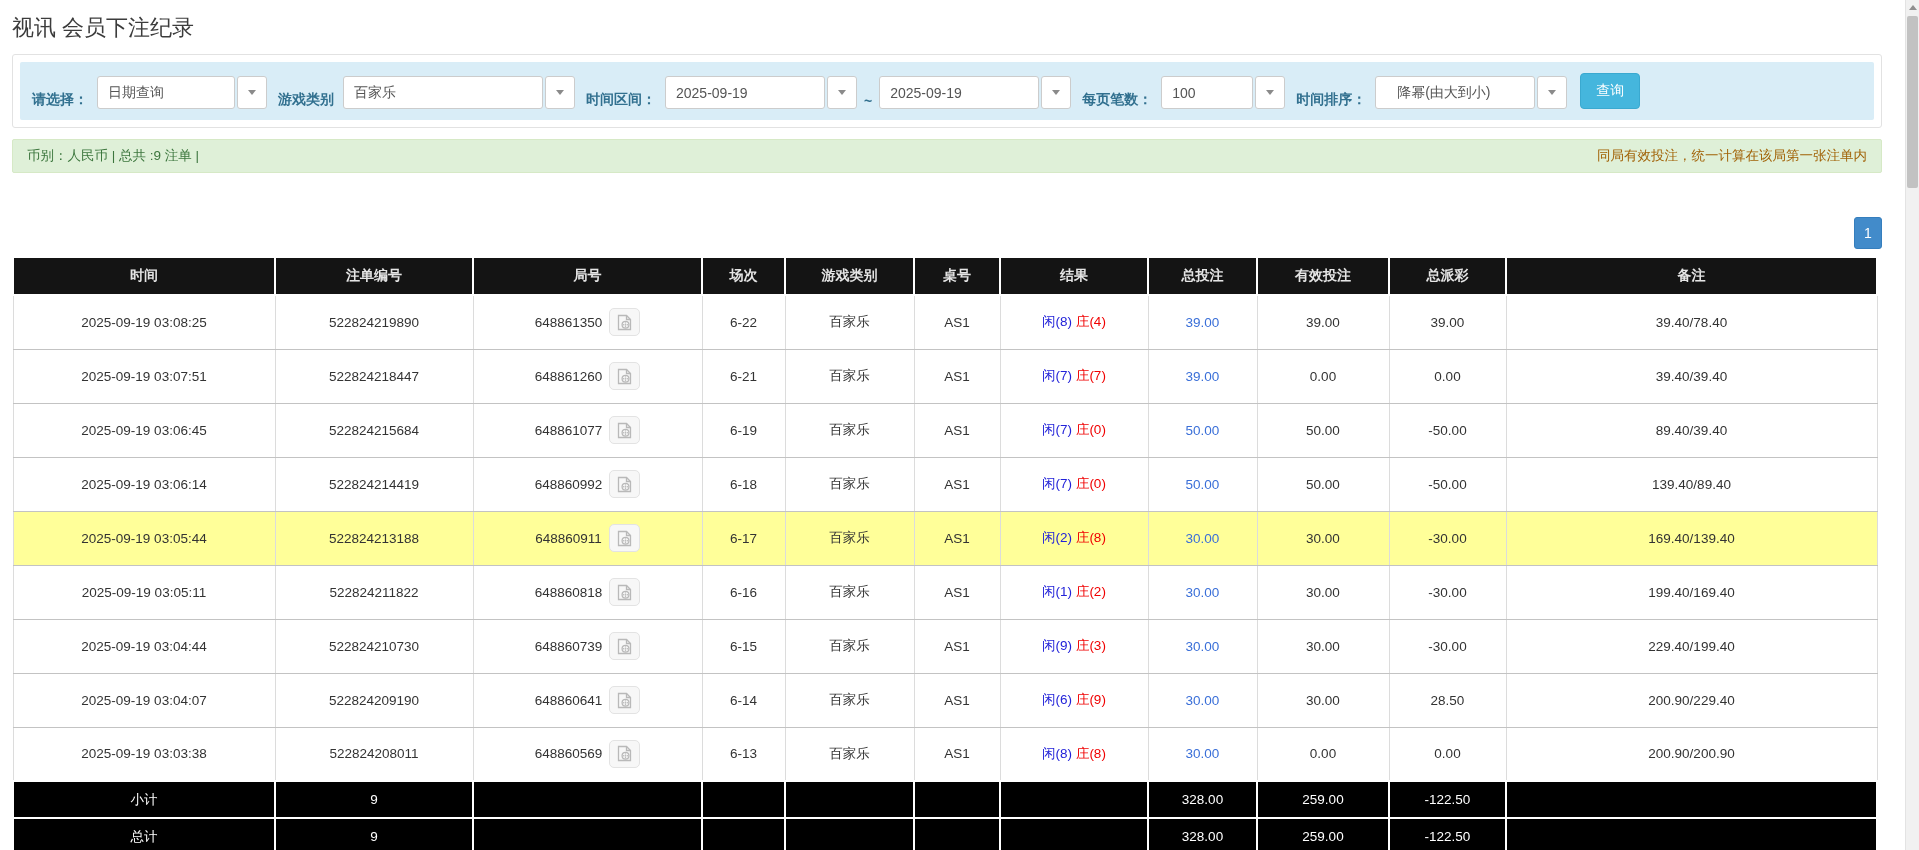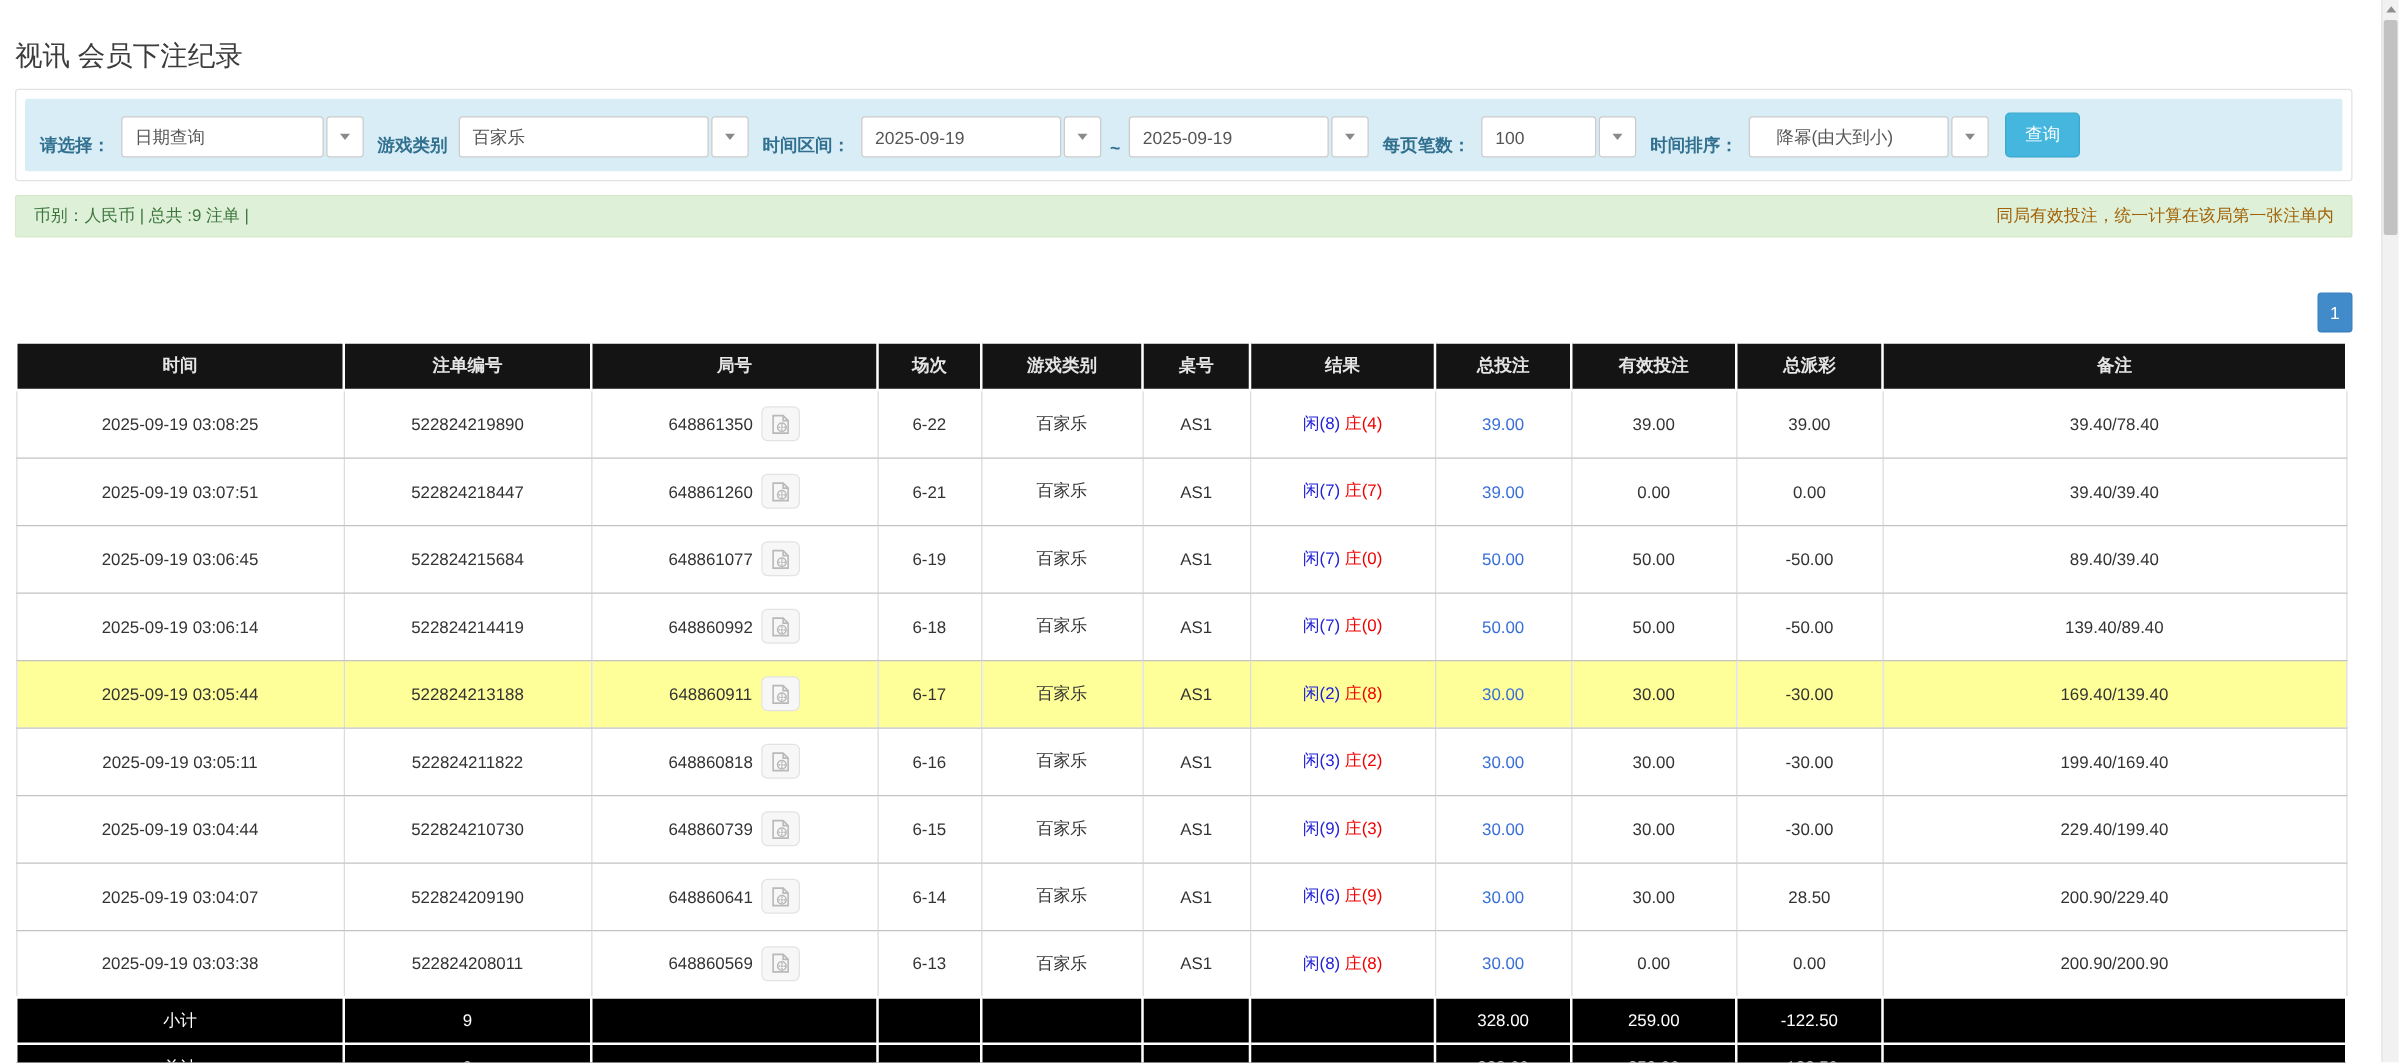--- a/index.html
+++ b/index.html
@@ -6,21 +6,21 @@
   html,body { background:#fff; }
   body {
     font-family: "Liberation Sans", "DejaVu Sans", sans-serif;
     width: 1919px; height: 850px; overflow: hidden; position: relative;
     color:#333;
   }
 
   
   .page-title {
     font-size: 22px; font-weight: 400; color:#3c3c3c;
-    margin: 30px 0 11px 12px;
+    margin: 13px 0 11px 12px;
   }
 
   
   .filter-container {
     margin-left: 12px; width: 1870px;
     background:#fff; border:1px solid #e2e2e2; border-radius:3px;
     padding: 7px;
   }
   .filter-bar {
     background:#d9edf7; border-radius:2px;
@@ -128,21 +128,21 @@
 </head>
 <body>
 
 <h1 class="page-title">视讯 会员下注纪录</h1>
 
 <div class="filter-container">
   <div class="filter-bar">
 
     <span class="flabel" style="margin-left:2px">请选择：</span>
     <span class="combo">
-      <input style="width: 162px;" value="日期查询">
+      <input style="width: 138px;" value="日期查询">
       <button class="arrow-btn">
           <span class="caret"></span>
         </button>
     </span>
 
     <span class="flabel">游戏类别</span>
     <span class="combo">
       <input style="width: 200px;" value="百家乐">
       <button class="arrow-btn">
           <span class="caret"></span>
@@ -372,21 +372,21 @@
                 <circle cx="9.5" cy="8.9" r="0.7" fill="#b9b9b9"></circle>
                 <circle cx="9.5" cy="12.7" r="0.7" fill="#b9b9b9"></circle>
                 <circle cx="7.6" cy="10.8" r="0.7" fill="#b9b9b9"></circle>
                 <circle cx="11.4" cy="10.8" r="0.7" fill="#b9b9b9"></circle>
               </svg>
             </button>
           </span></td>
         <td>6-16</td>
         <td>百家乐</td>
         <td>AS1</td>
-        <td><span class="rp">闲(3)</span> <span class="rb">庄(2)</span></td>
+        <td><span class="rp">闲(1)</span> <span class="rb">庄(2)</span></td>
         <td><a class="bet-link">30.00</a></td>
         <td>30.00</td>
         <td class="neg">-30.00</td>
         <td>199.40/169.40</td>
       </tr>
       <tr>
         <td>2025-09-19 03:04:44</td>
         <td>522824210730</td>
         <td class="round-cell"><span class="inner">
             <span>648860739</span>

